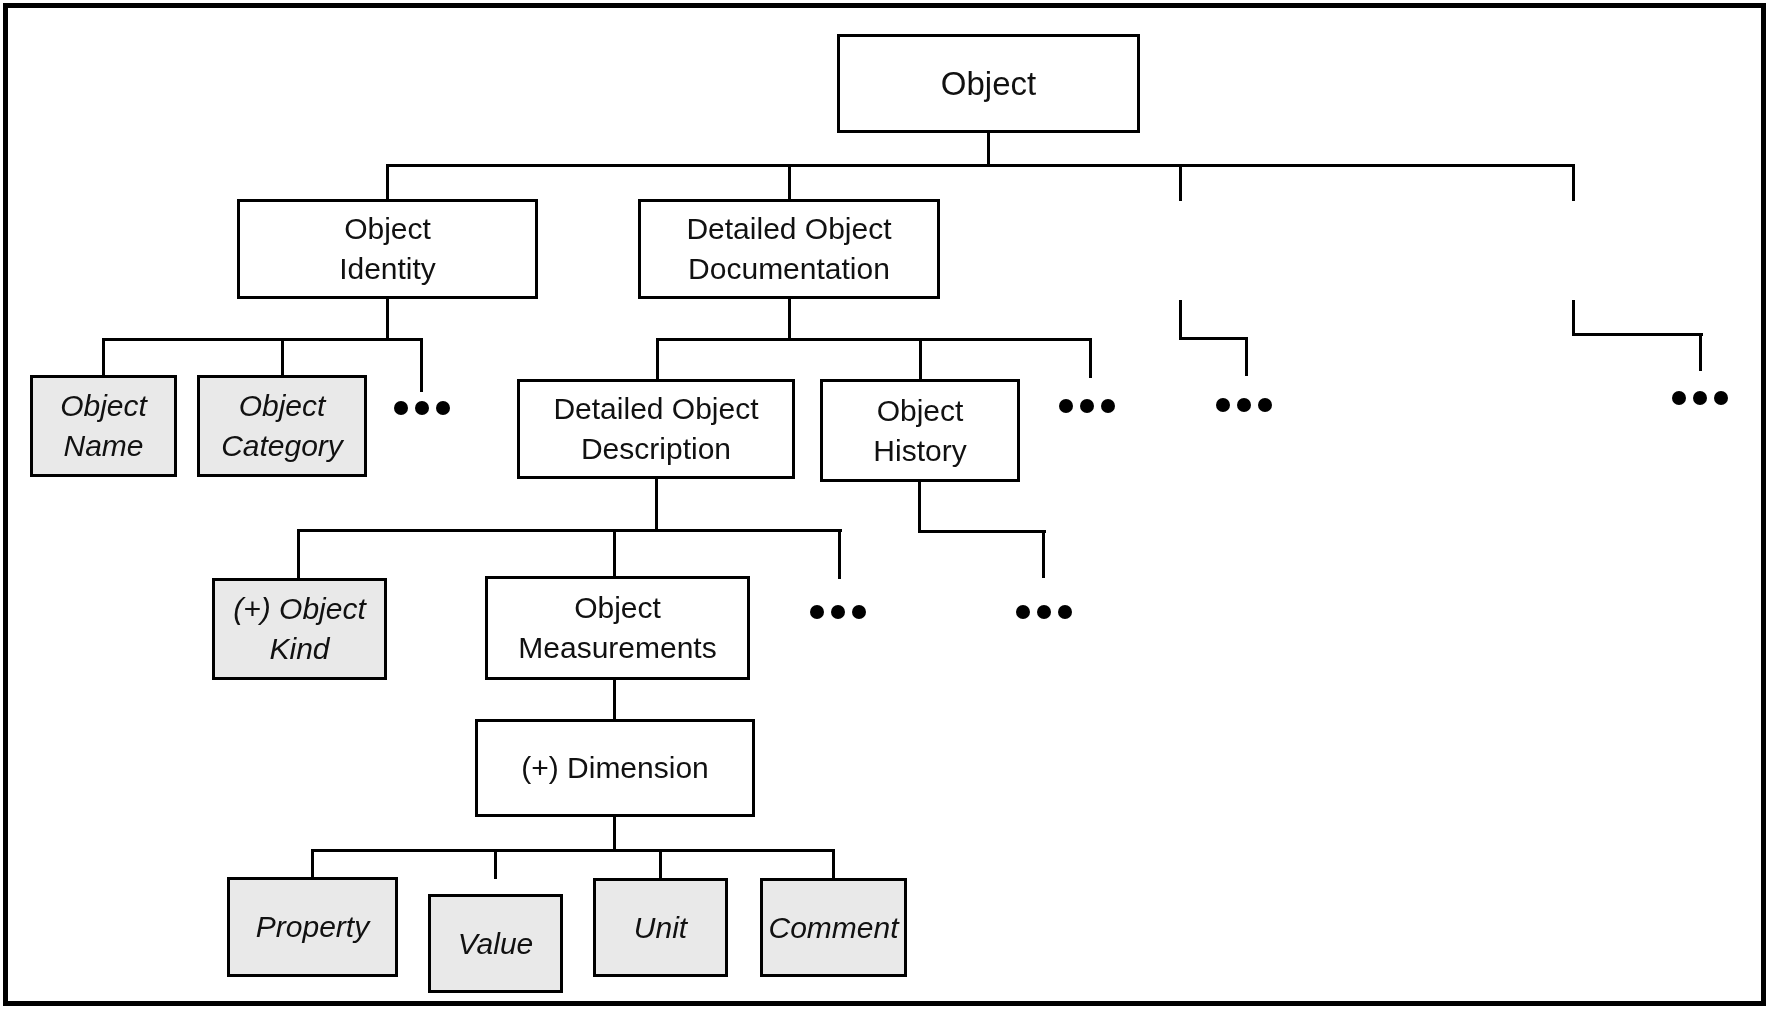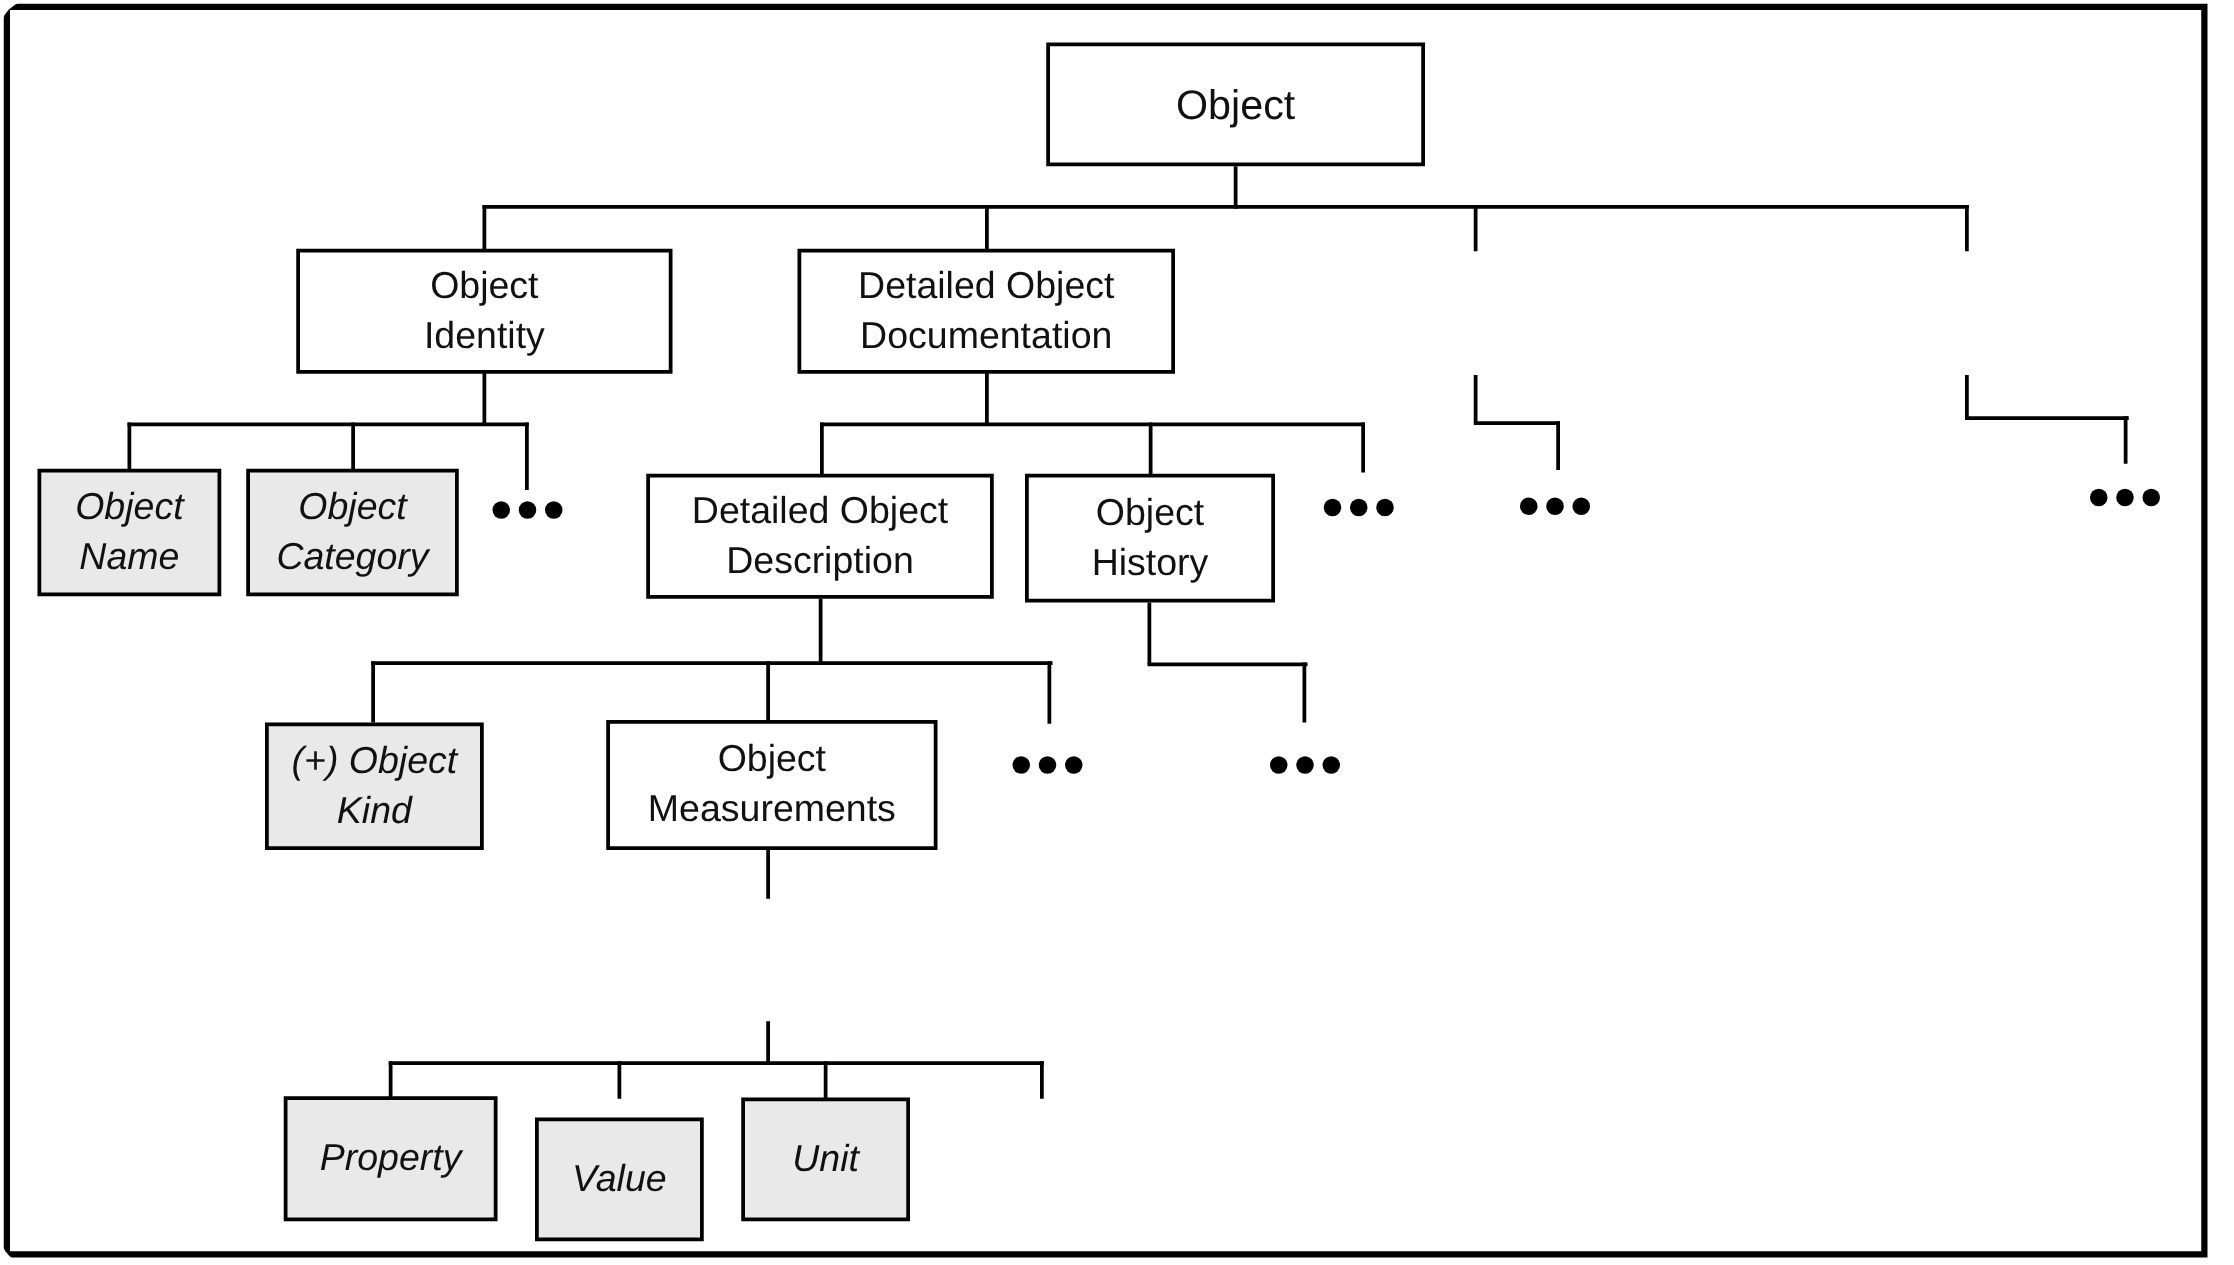--- a/index.html
+++ b/index.html
@@ -3,21 +3,20 @@
 <meta charset="utf-8">
 <style>
   html, body { margin: 0; padding: 0; background: #fff; }
   .canvas {
     position: relative;
     width: 1787px;
     height: 1012px;
     background: var(--background, #ffffff);
     font-family: "Liberation Sans", sans-serif;
     overflow: hidden;
-    border-radius: 25px;
   }
   .frame {
     position: absolute;
     left: 3px; top: 3px;
     width: 1763px; height: 1003px;
     border: 5px solid var(--line-color, #000);
     box-sizing: border-box;
   }
   .node {
     position: absolute;
@@ -80,27 +79,29 @@
 
   <div class="node" style="left:820px;top:379px;width:200px;height:103px">Object
 History</div>
 
   <div class="node gray" style="left:212px;top:578px;width:175px;height:102px">(+) Object
 Kind</div>
 
   <div class="node" style="left:485px;top:576px;width:265px;height:104px">Object
 Measurements</div>
 
+  <div class="node" style="left:475px;top:719px;width:280px;height:98px">(+) Dimension</div>
 
   <div class="node gray" style="left:227px;top:877px;width:171px;height:100px">Property</div>
 
   <div class="node gray" style="left:428px;top:894px;width:135px;height:99px">Value</div>
 
   <div class="node gray" style="left:593px;top:878px;width:135px;height:99px">Unit</div>
 
+  <div class="node gray" style="left:760px;top:878px;width:147px;height:99px">Comment</div>
 
   <div class="vline" style="left:987px;top:133px;width:3px;height:34px"></div>
   <div class="hline" style="left:386px;top:164px;width:1189px;height:3px"></div>
   <div class="vline" style="left:386px;top:164px;width:3px;height:36px"></div>
   <div class="vline" style="left:788px;top:164px;width:3px;height:36px"></div>
   <div class="vline" style="left:1179px;top:164px;width:3px;height:37px"></div>
   <div class="vline" style="left:1572px;top:164px;width:3px;height:37px"></div>
 
   <div class="vline" style="left:386px;top:298px;width:3px;height:42px"></div>
   <div class="hline" style="left:102px;top:338px;width:321px;height:3px"></div>

